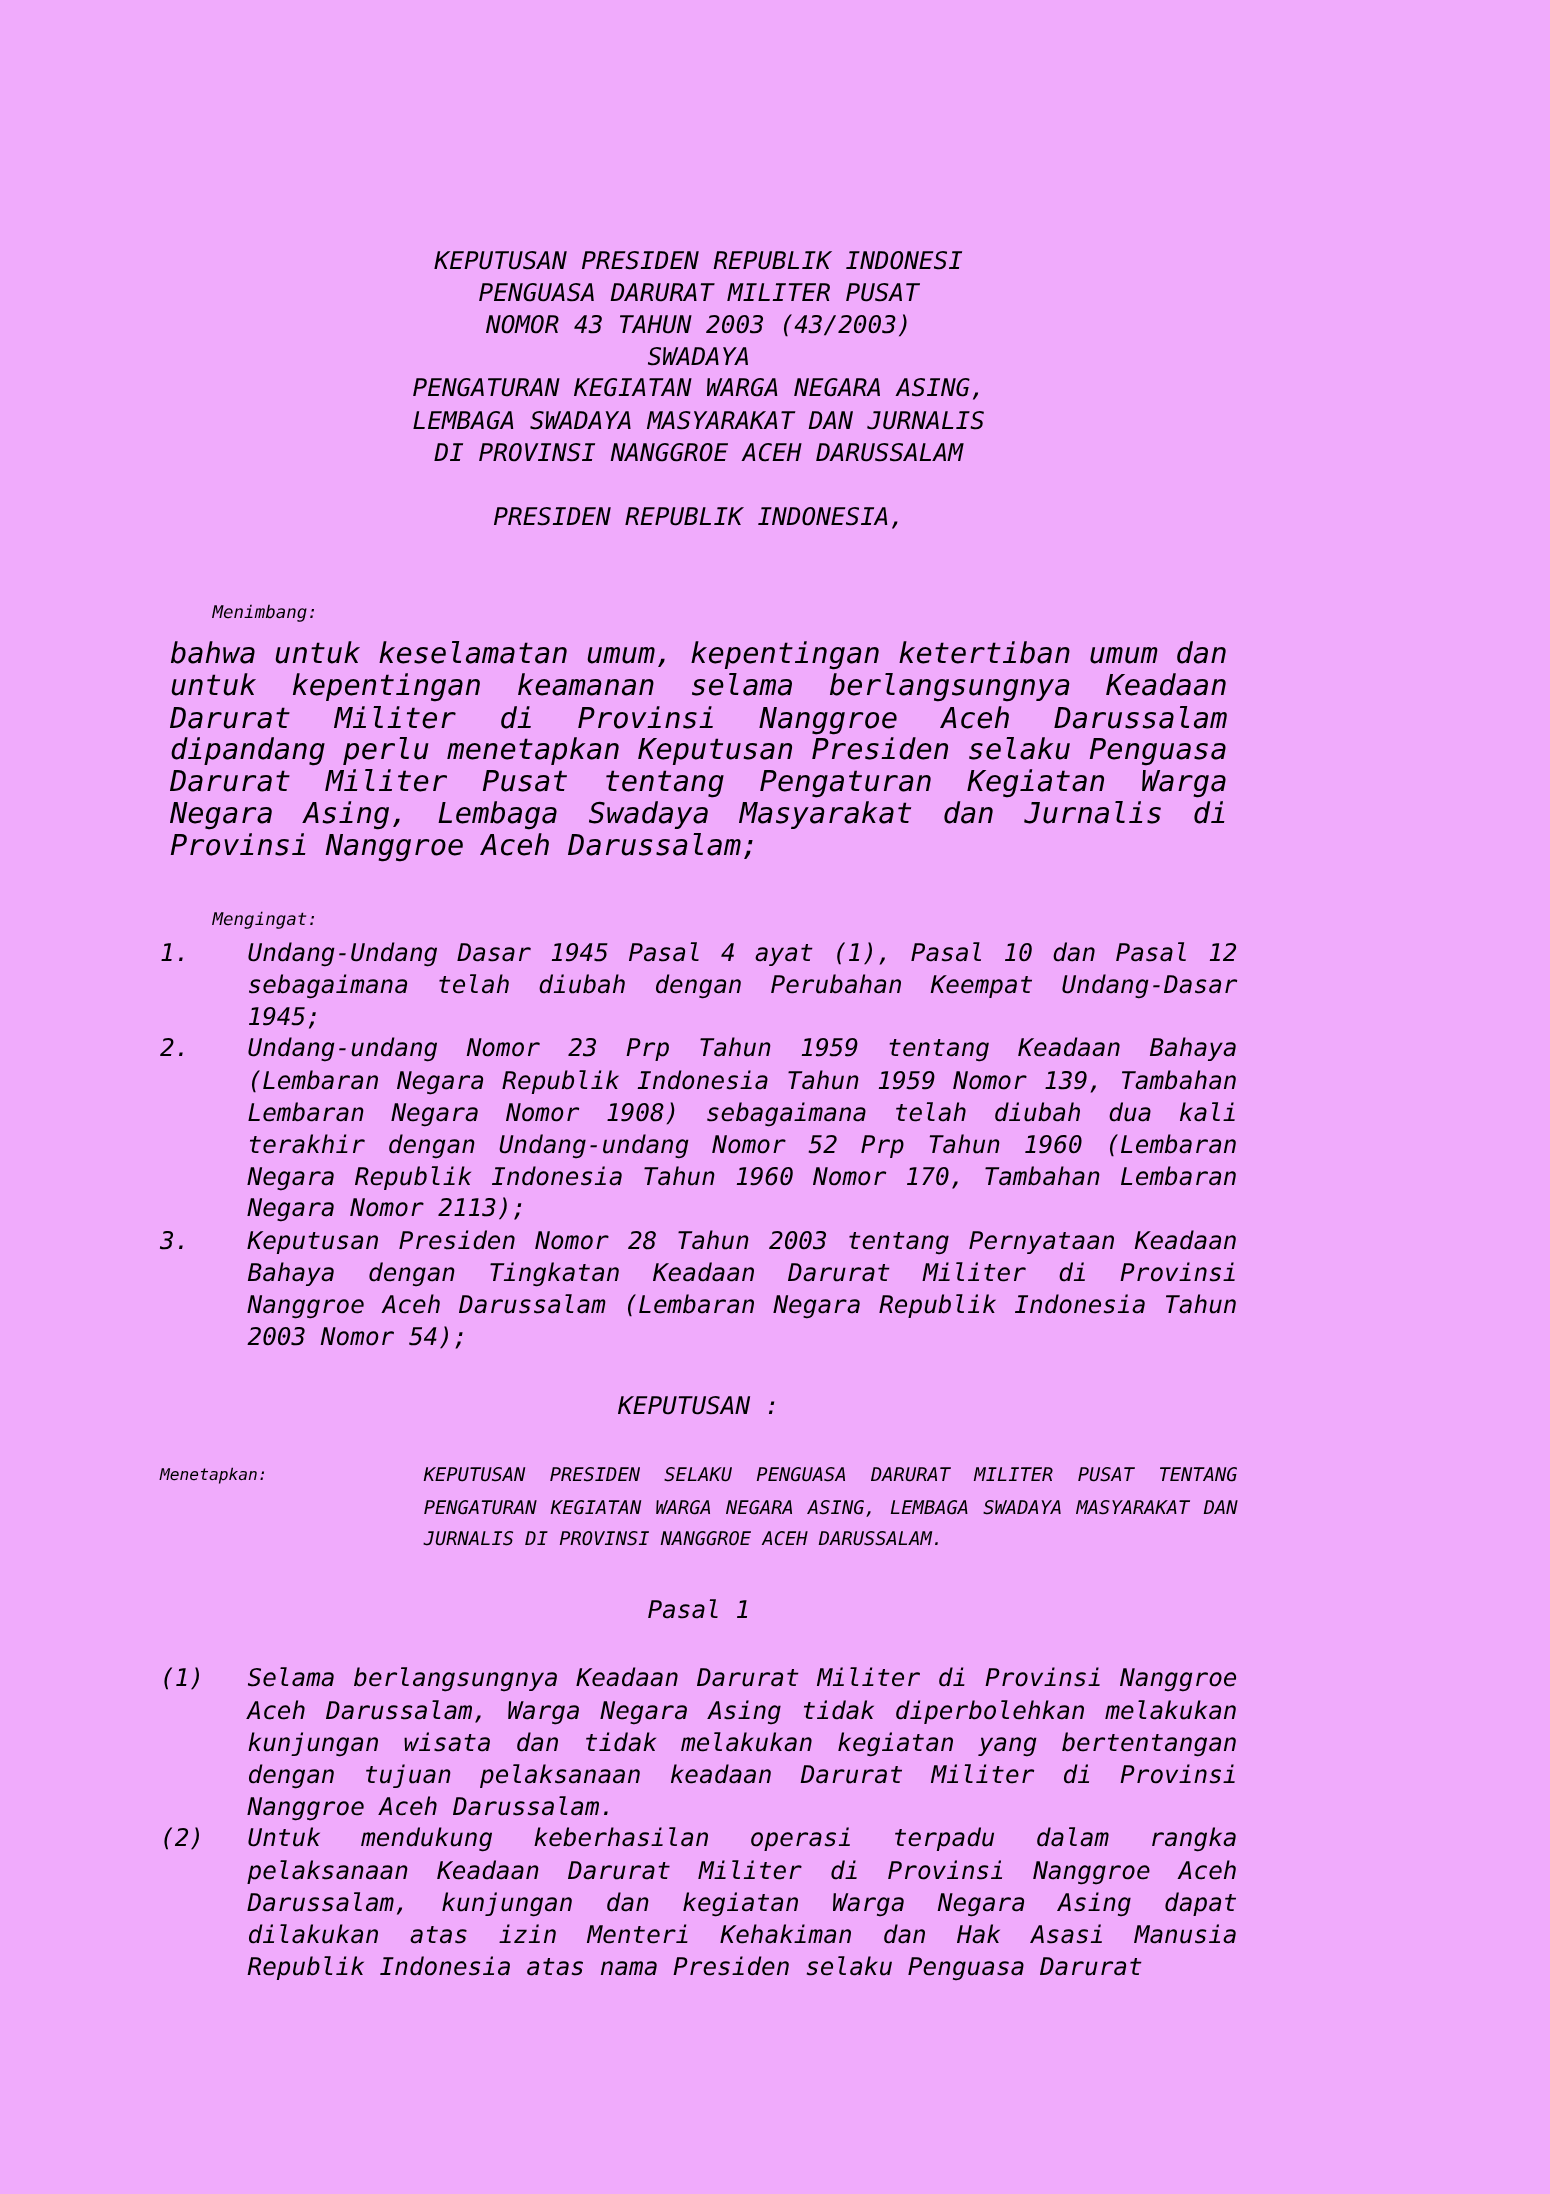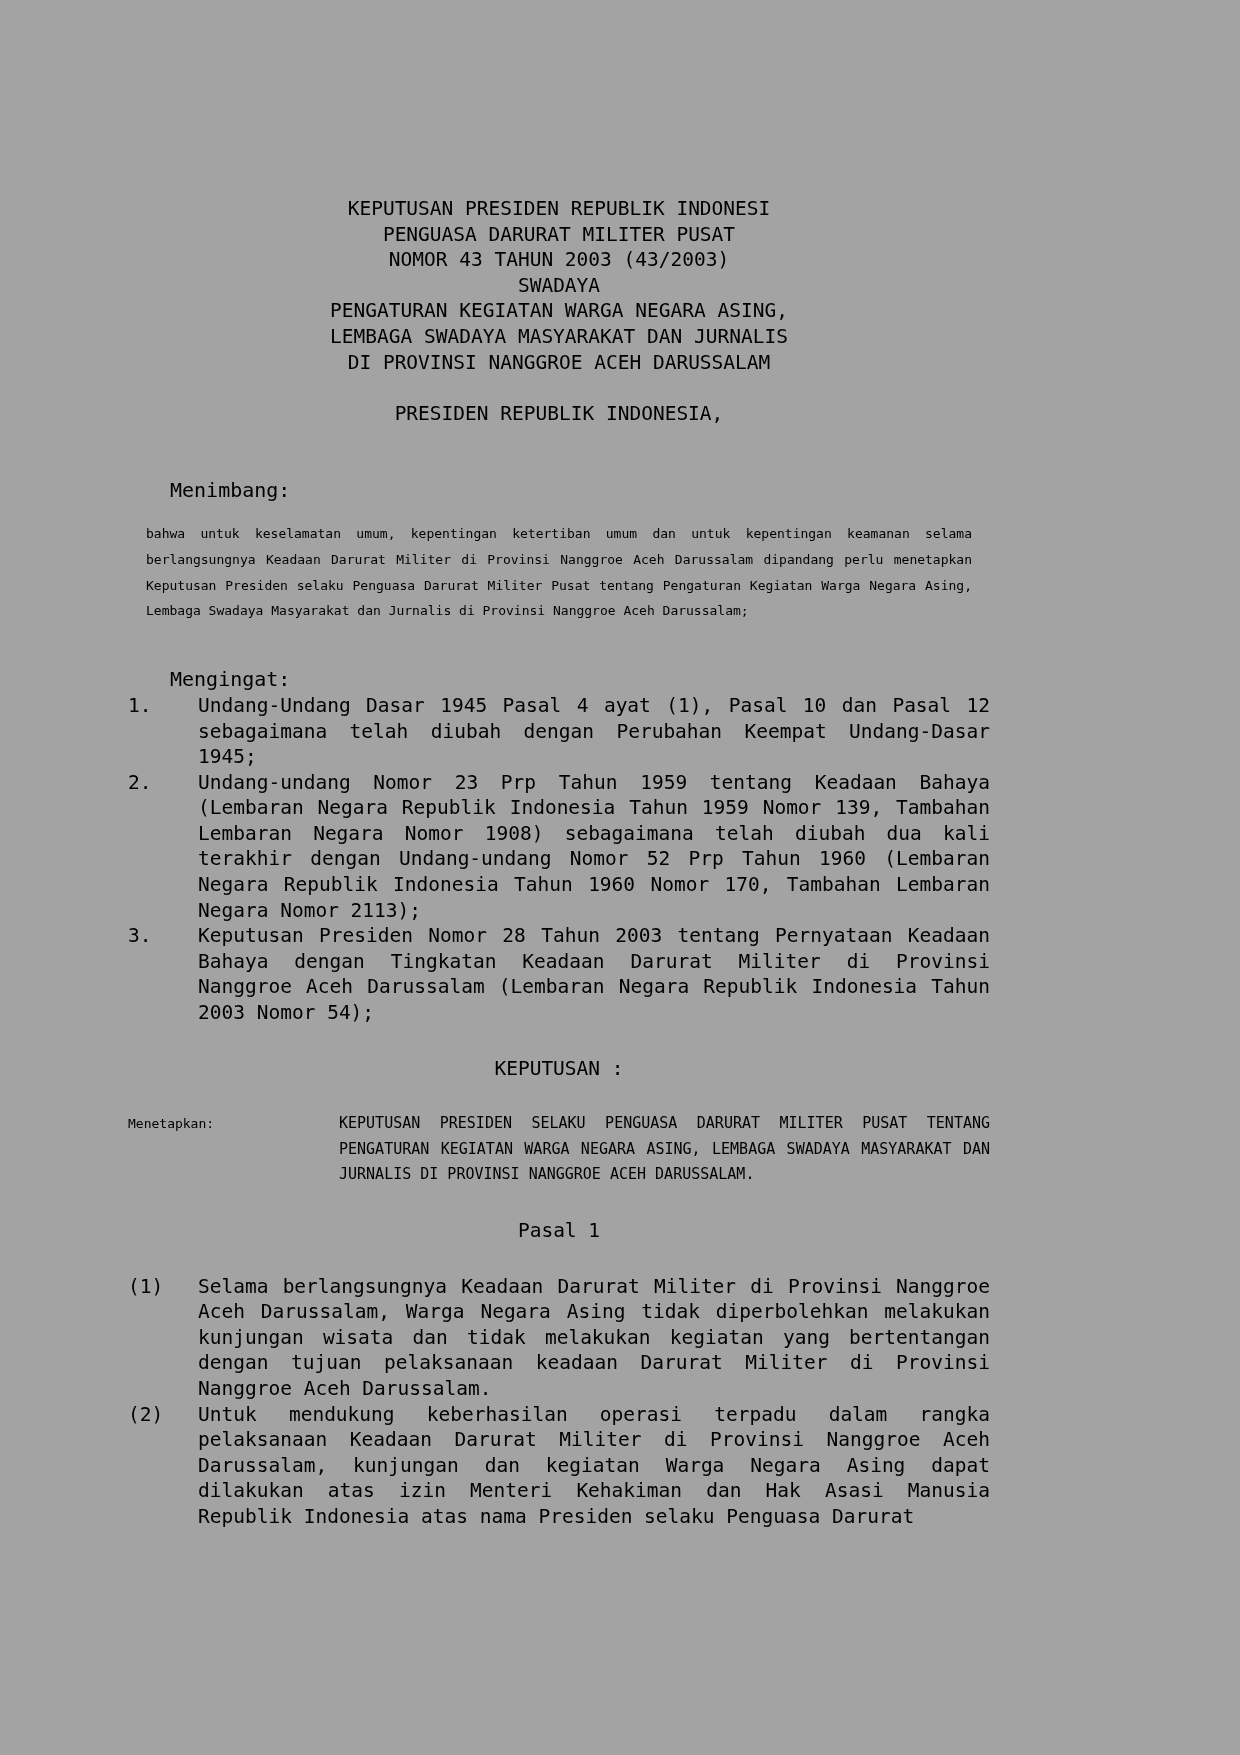--- a/index.html
+++ b/index.html
@@ -10,50 +10,51 @@
   }
   body {
     font-family: "DejaVu Sans Mono", "Liberation Mono", monospace;
     color: #000000;
   }
   .page {
     position: relative;
     width: 1240px;
     height: 1755px;
     margin: 0 auto;
-    background: #a3a3a3;
+    background: #f0abfc;
     box-sizing: border-box;
     overflow: hidden;
+    font-style: italic;
   }
   .content {
     position: absolute;
     left: 128px;
     top: 196px;
     width: 862px;
   }
   .doc-line {
     font-size: 19.5px;
     line-height: 25.6px;
     letter-spacing: 0px;
     white-space: pre;
   }
   .center {
     text-align: center;
   }
   .just {
     text-align: justify;
     text-align-last: left;
-    font-size: 13px;
+    font-size: 23px;
     line-height: 25.6px;
-    margin: 18px;
+    margin: 8px;
     white-space: normal;
     word-spacing: 0px;
   }
   .plain {
-    font-size: 20px;
+    font-size: 14px;
     line-height: 25.6px;
     margin: 0;
     white-space: pre-wrap;
     padding-left: 42px;
   }
   .gap-sm { height: 25.6px; }
   .gap-md { height: 30px; }
   .gap-lg { height: 51px; }
   .gap-title { height: 26px; }
 

